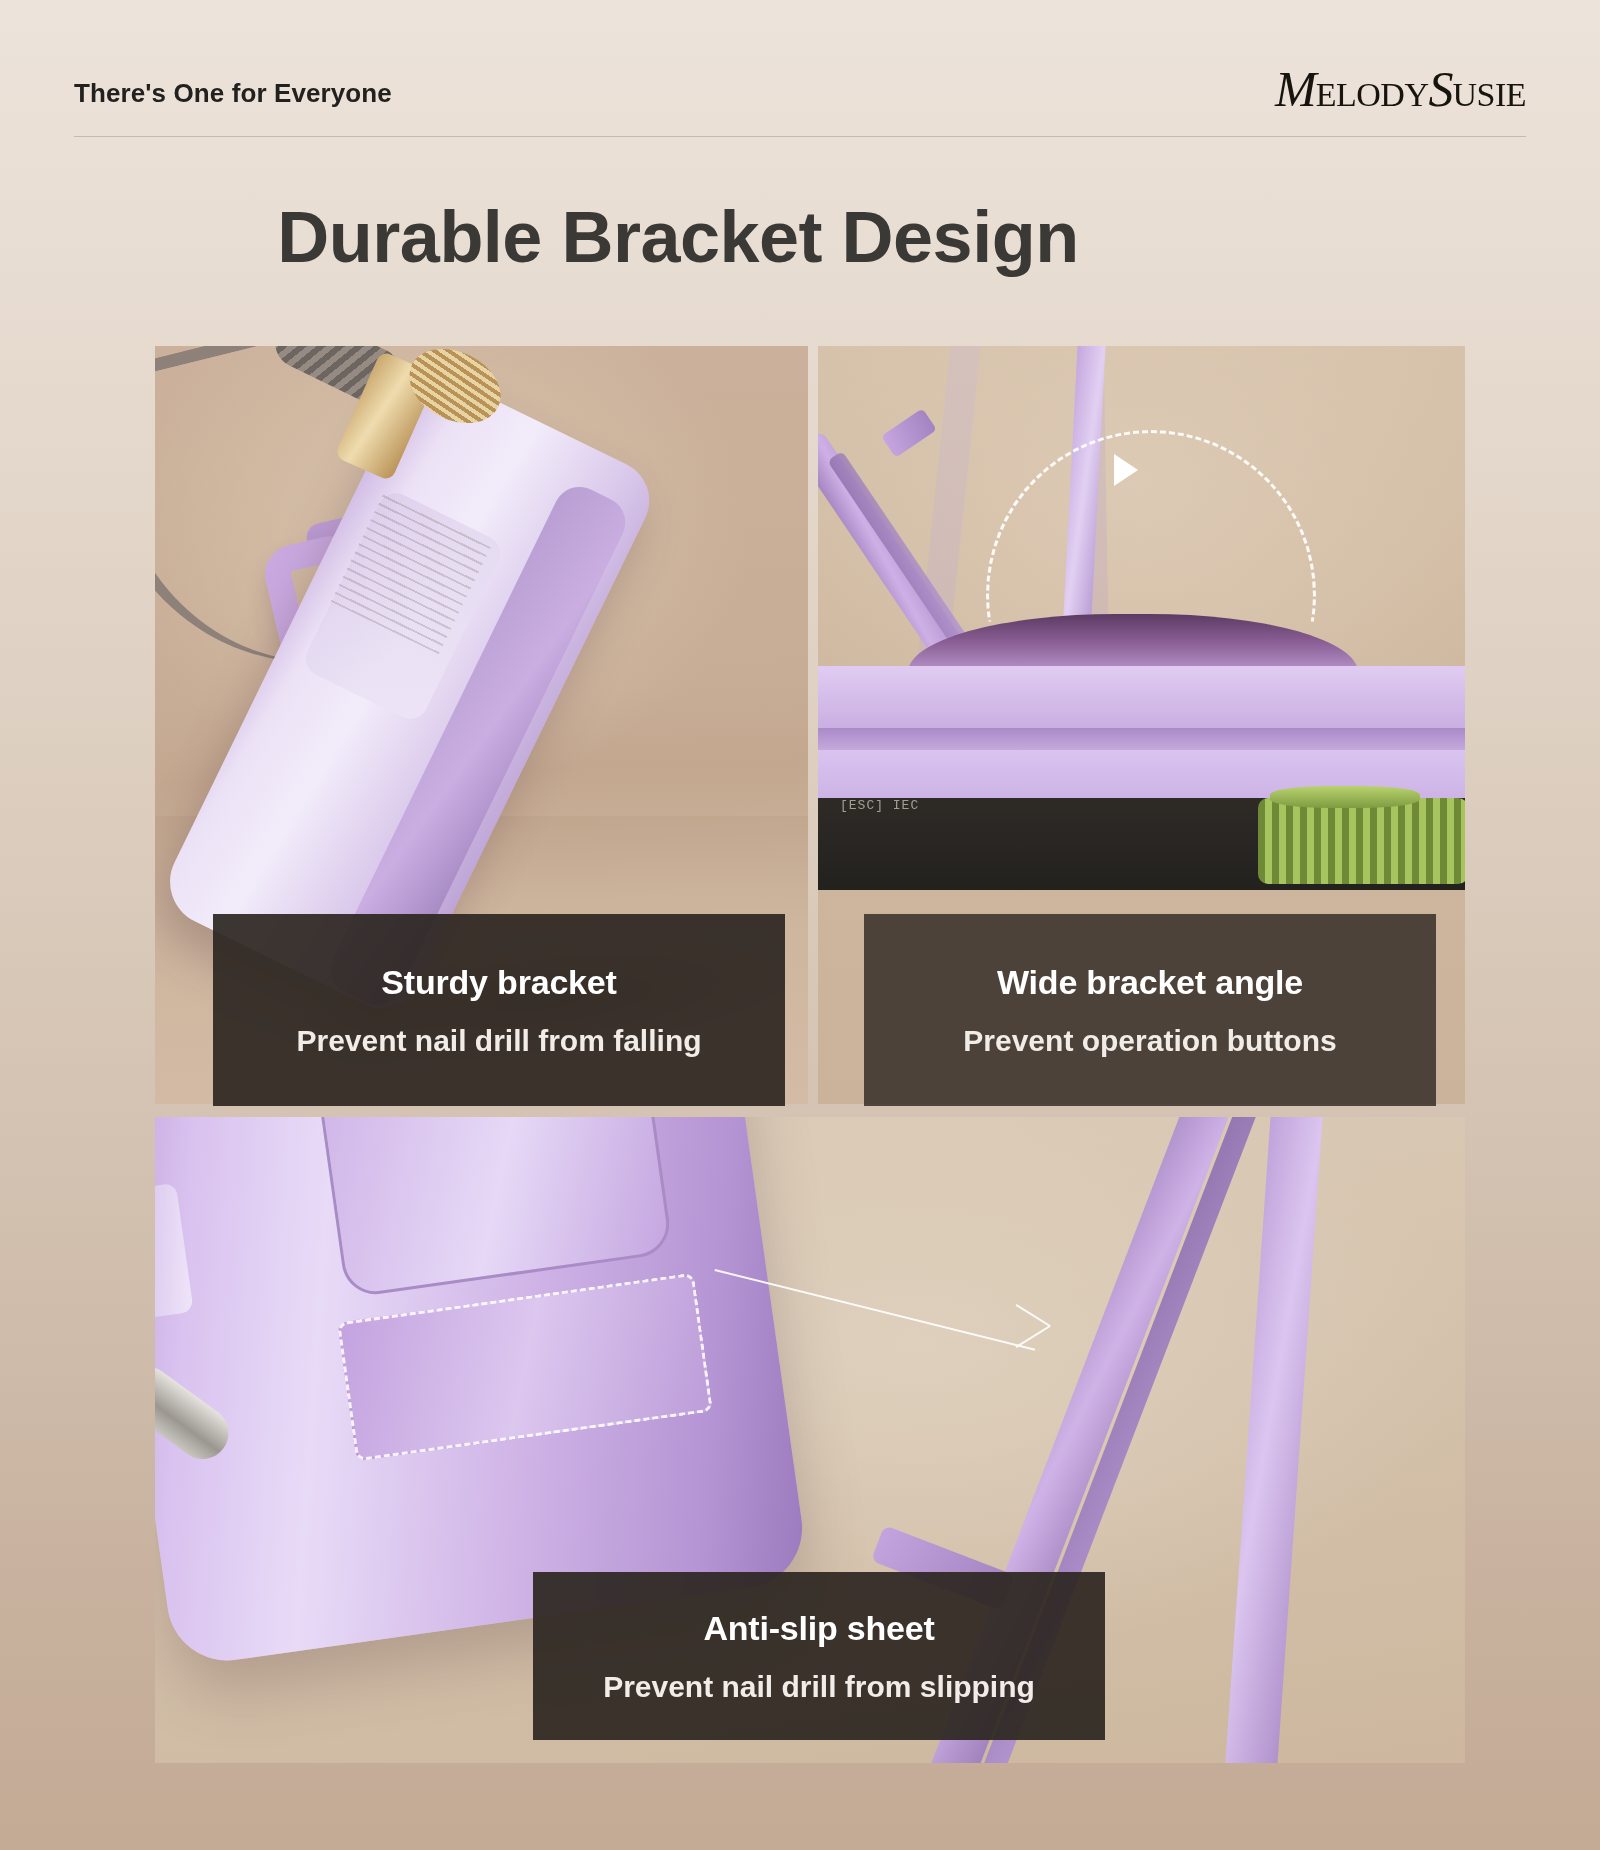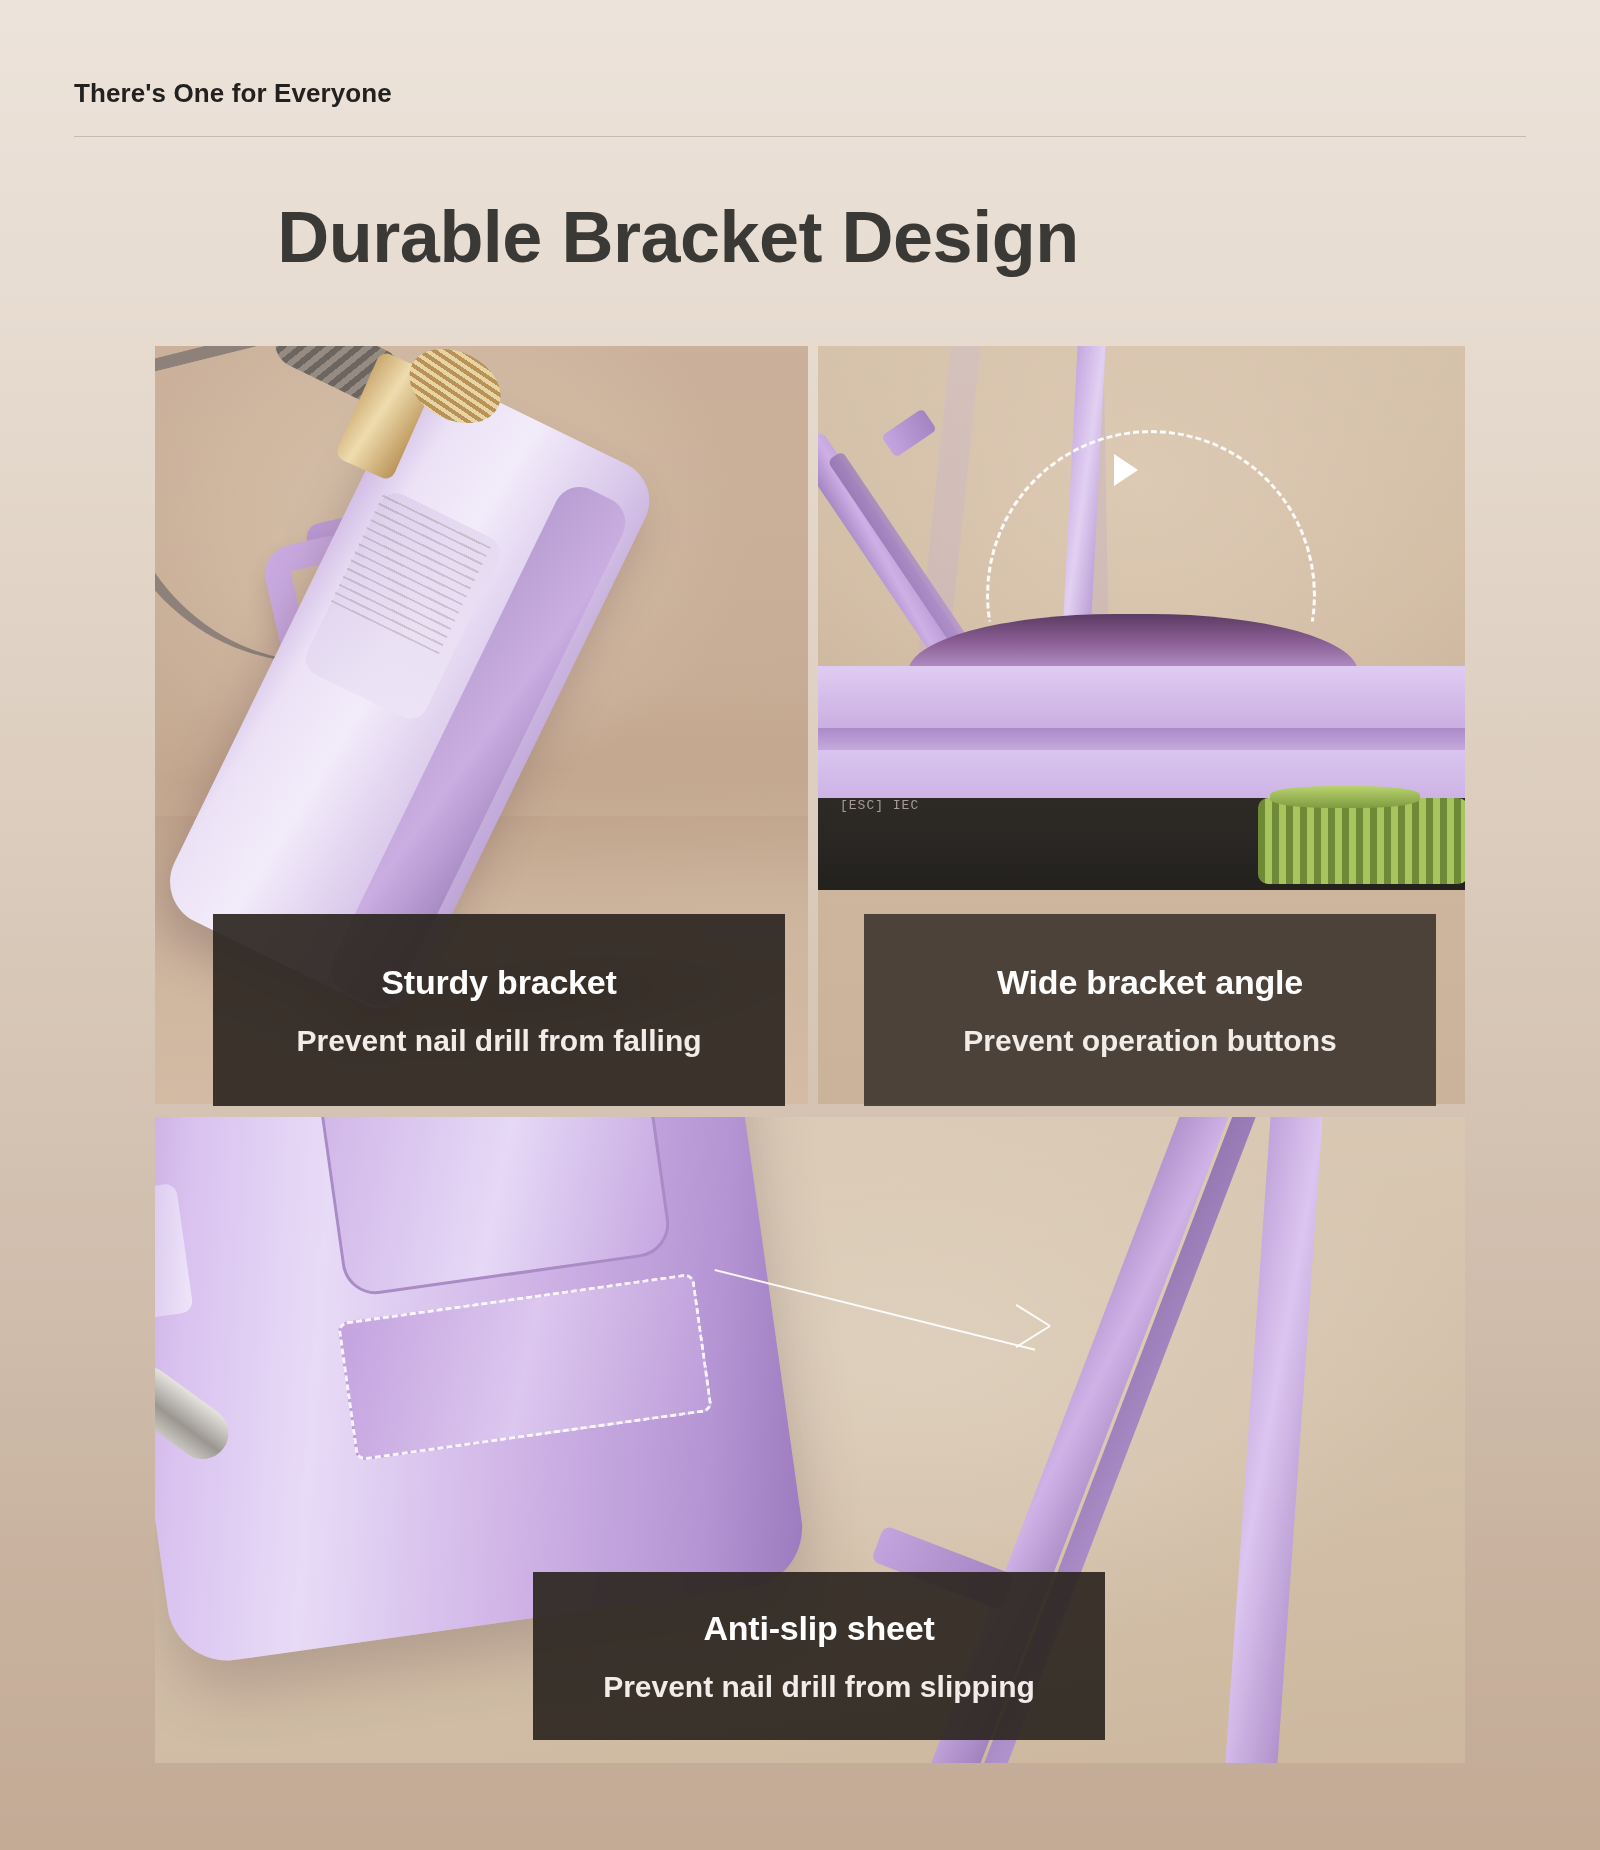--- a/index.html
+++ b/index.html
@@ -305,20 +305,23 @@
   #caption-sturdy { left:201px; top:914px; width:572px; height:192px; }
   #caption-angle  { left:852px; top:914px; width:572px; height:192px; background:rgba(44,38,33,0.80); }
   #caption-grip   { left:521px; top:1572px; width:572px; height:168px; }
 </style>
 </head>
 <body>
 
 <div id="header">
   <div id="tagline">There's One for Everyone</div>
 
+  <div id="brand-logo">
+    <span class="big">M</span><span class="sm">ELODY</span><span class="big">S</span><span class="sm">USIE</span>
+  </div>
 
   <div id="header-rule"></div>
 </div>
 
 <div id="page-title">Durable Bracket Design</div>
 
 <div class="panel" id="panel-sturdy">
   <div class="bg"></div>
   <div class="floorline"></div>
   <div class="shadow-floor"></div>

